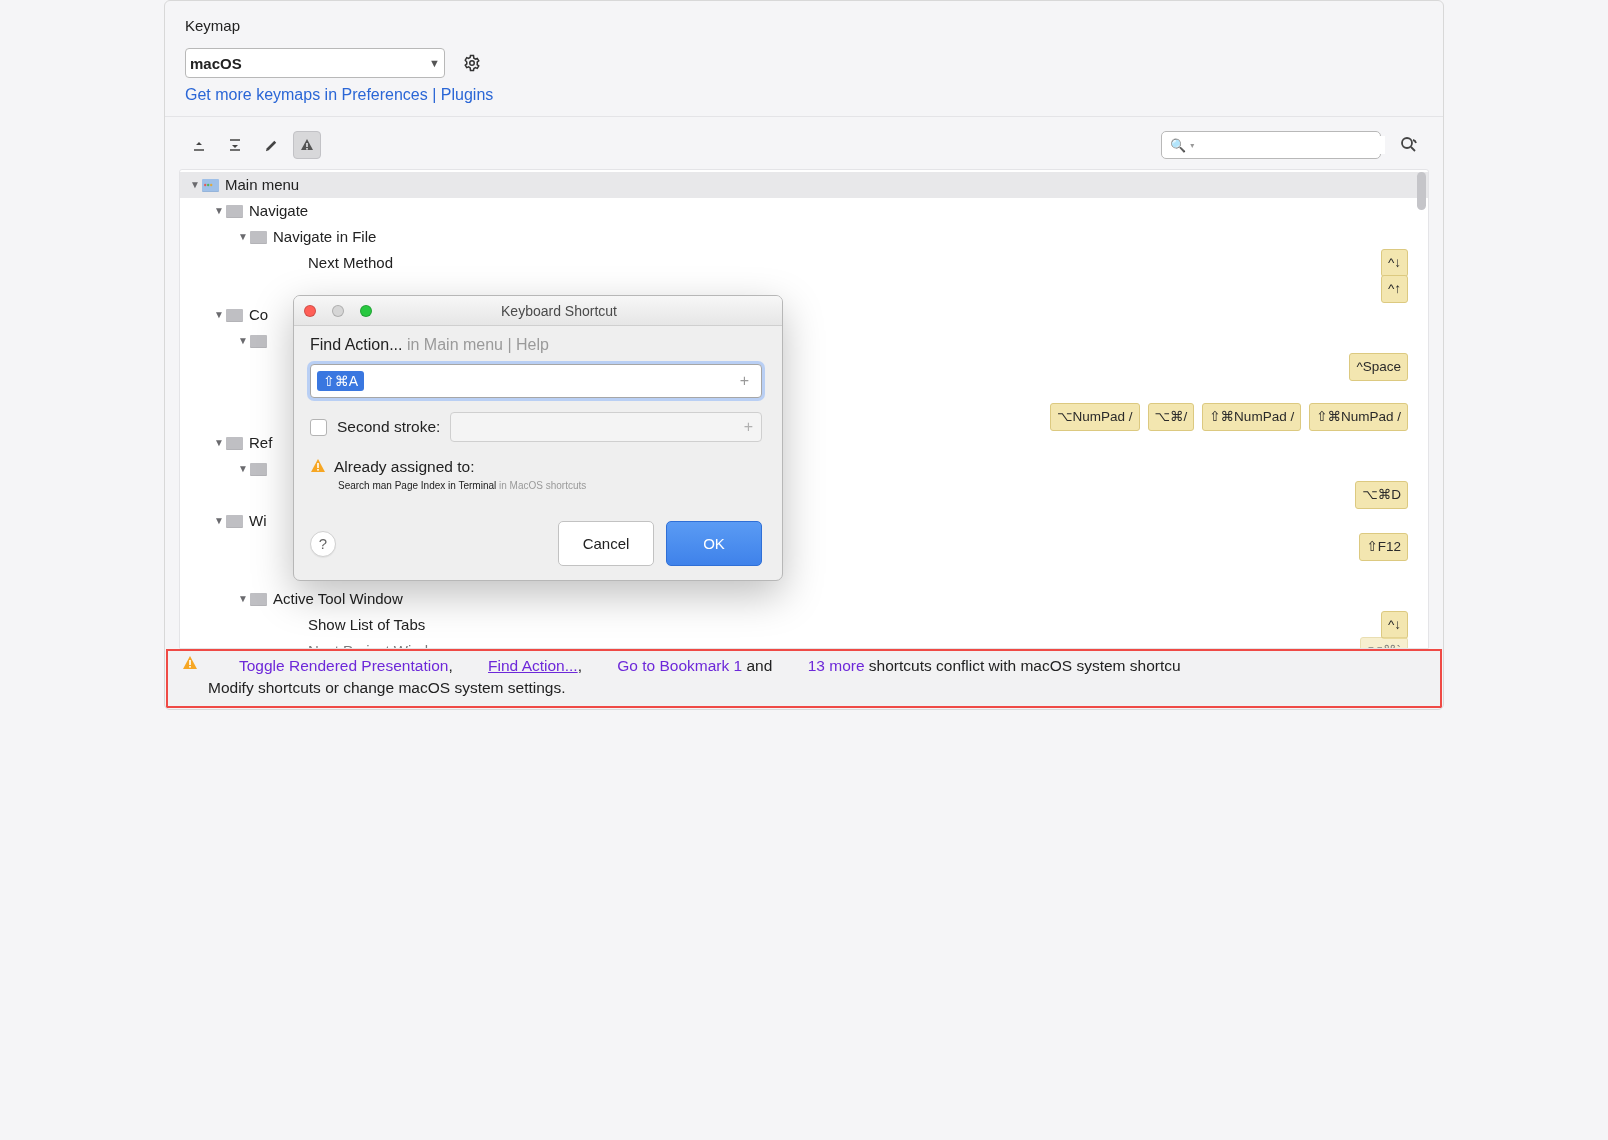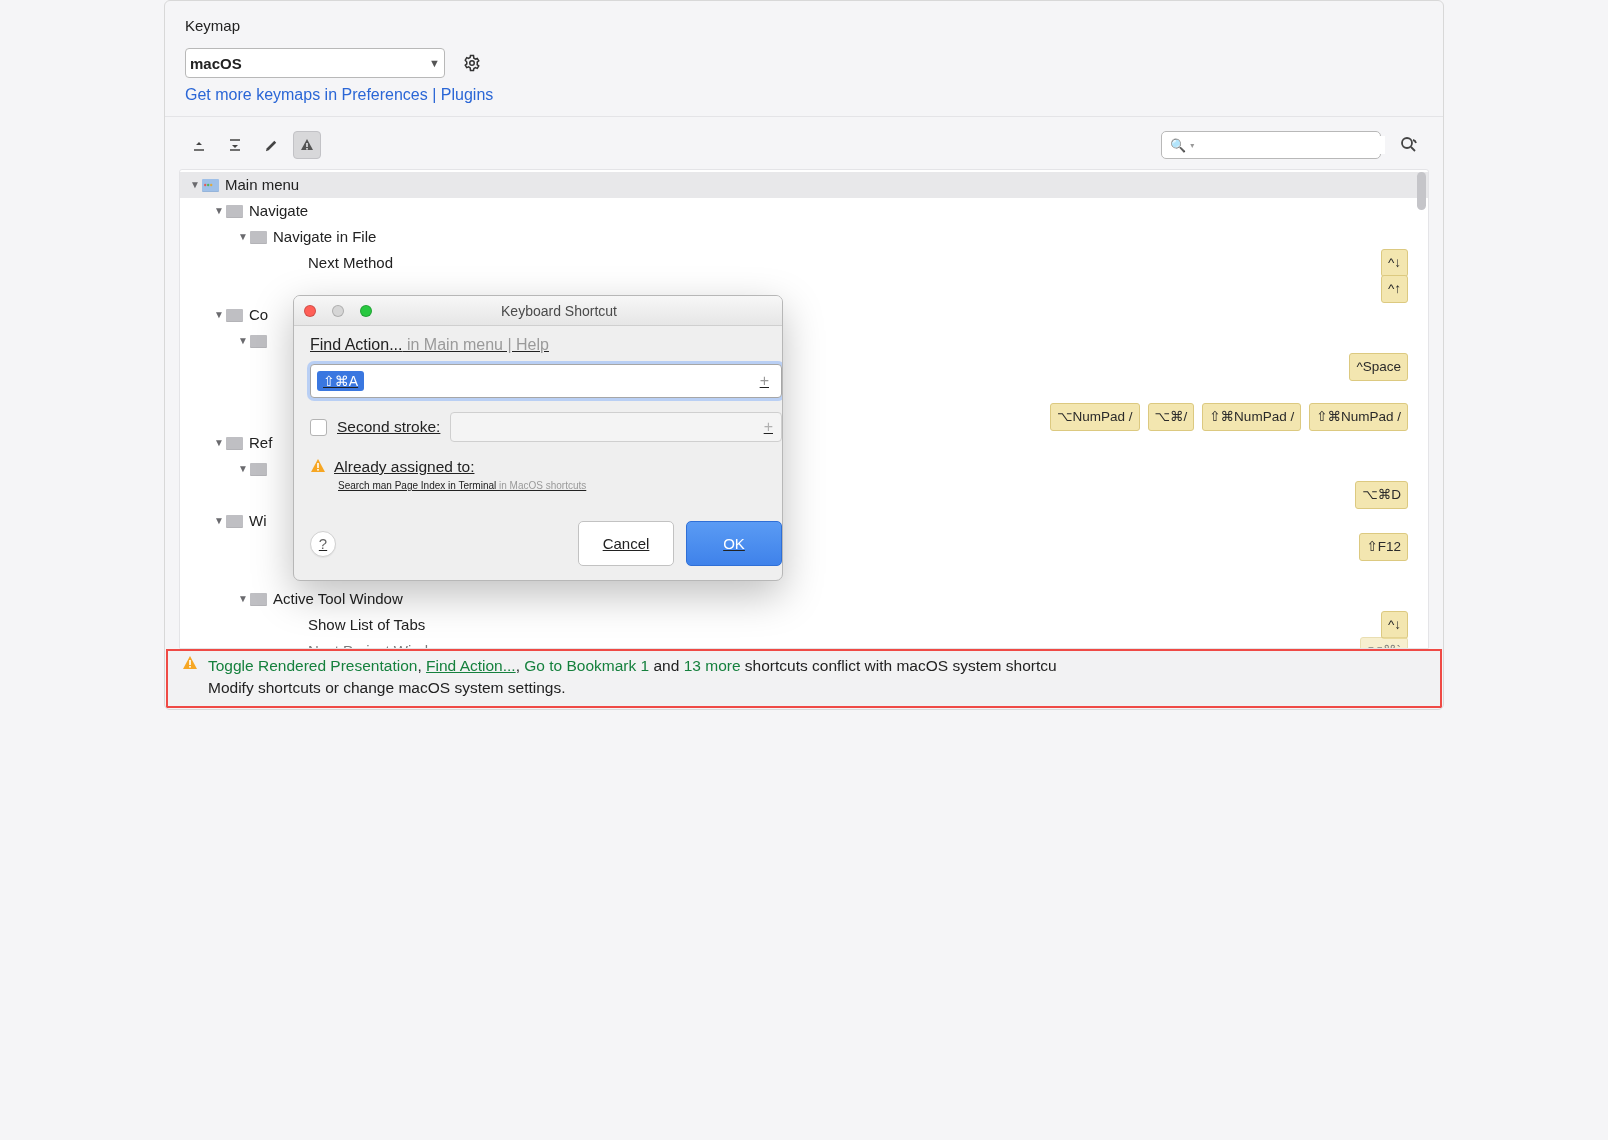--- a/index.html
+++ b/index.html
@@ -33,29 +33,29 @@
   .folder.dots::after{content:"";position:absolute;left:2px;top:4px;width:4px;height:4px;border-radius:50%;background:#e35b5b;box-shadow:5px 0 0 #55b25b,10px 0 0 #e0a93f; transform:scale(.6); transform-origin:left center;}
   .label { flex:0 0 auto; }
   .shortcuts { margin-left:auto; display:flex; gap:8px; }
   .kbd { background:#f3e6b0; border:1px solid #dcc980; border-radius:3px; padding:0 6px; font-size:13.5px; font-family:inherit; color:#2a2a2a; }
   .ind0{padding-left:8px} .ind1{padding-left:32px} .ind2{padding-left:56px} .ind4{padding-left:128px}
   .dashline { margin-left:128px; color:#222; letter-spacing:1px; font-size:14px;}
   .scrollbar { position:absolute; right:2px; top:2px; width:9px; height:38px; background:#c5c5c9; border-radius:5px; }
 
   .footer { margin:0 1px 1px 1px; border:2px solid #ef4a45; background:#f2f2f3; padding:4px 14px 6px 14px; display:flex; gap:8px; align-items:flex-start; font-size:15.5px; line-height:1.45; }
   .footer .warn-icon { flex:0 0 18px; }
-  .footer a { color:#15803d; text-decoration:none; }
+  .footer a { color:#6d28d9; text-decoration:none;margin-left:31px; }
   .footer a.udl { text-decoration:underline; }
 
   .dialog { position:absolute; left:128px; top:294px; width:490px; background:#efefef; border:1px solid #b7b7b7; border-radius:7px; box-shadow:0 14px 40px rgba(0,0,0,.25); overflow:hidden; }
   .dlg-titlebar { height:30px; background:linear-gradient(#f7f7f7,#e6e6e6); border-bottom:1px solid #cfcfcf; display:flex; align-items:center; padding:0 10px; gap:16px; }
   .tlight { width:12px; height:12px; border-radius:50%; border:1px solid rgba(0,0,0,.18); }
   .tl-r{background:#ff5f57}.tl-y{background:#d6d6d6}.tl-g{background:#28c840}
   .dlg-titlebar .title { flex:1; text-align:center; font-size:14px; color:#4a4a4a; margin-left:-42px; }
-  .dlg-body { padding:10px 0 14px 16px;text-decoration:underline; }
+  .dlg-body { padding:10px 20px 14px 16px; }
   .crumb { font-size:16px; color:#222; }
   .crumb .muted { color:#9a9a9a; }
   .field { margin-top:10px; display:flex; align-items:center; height:34px; border:1px solid #a6a6a6; border-radius:4px; background:#fff; box-shadow:0 0 0 3px rgba(85,150,255,.35); padding:0 4px; }
   .key-chip { background:#3a77e0; color:#fff; font-size:14px; border-radius:3px; padding:2px 6px; font-weight:500; margin-left:2px;}
   .plus { margin-left:auto; color:#9a9a9a; padding:0 8px; font-size:16px; }
   .stroke-row { display:flex; align-items:center; gap:10px; margin-top:14px;border-radius:15px; }
   .chk { width:17px; height:17px; border:1px solid #b4b4b4; border-radius:3px; background:#fff; }
   .stroke-row .lbl { font-size:15.5px; }
   .field2 { flex:1; height:30px; border:1px solid #cfcfcf; border-radius:4px; background:#f4f4f4; display:flex; align-items:center; }
   .field2 .plus { color:#b0b0b0; }

